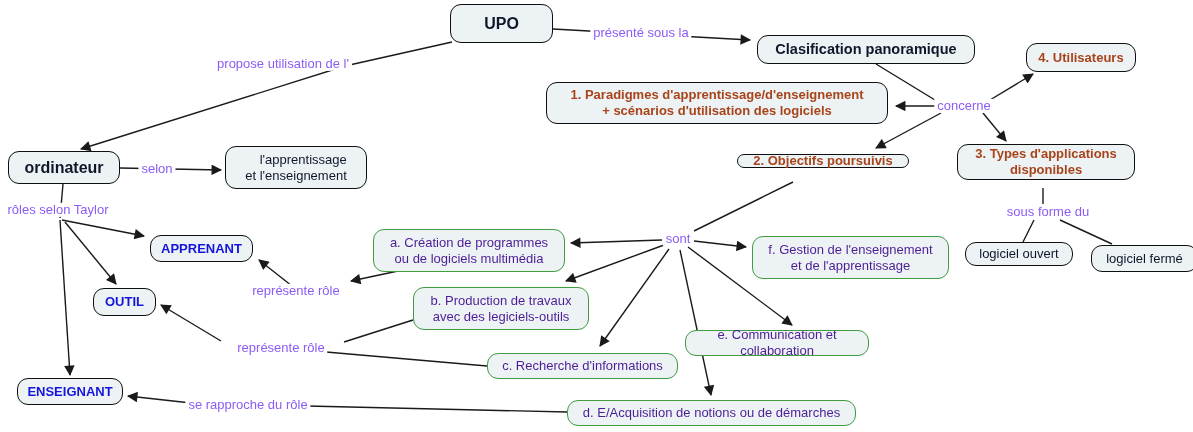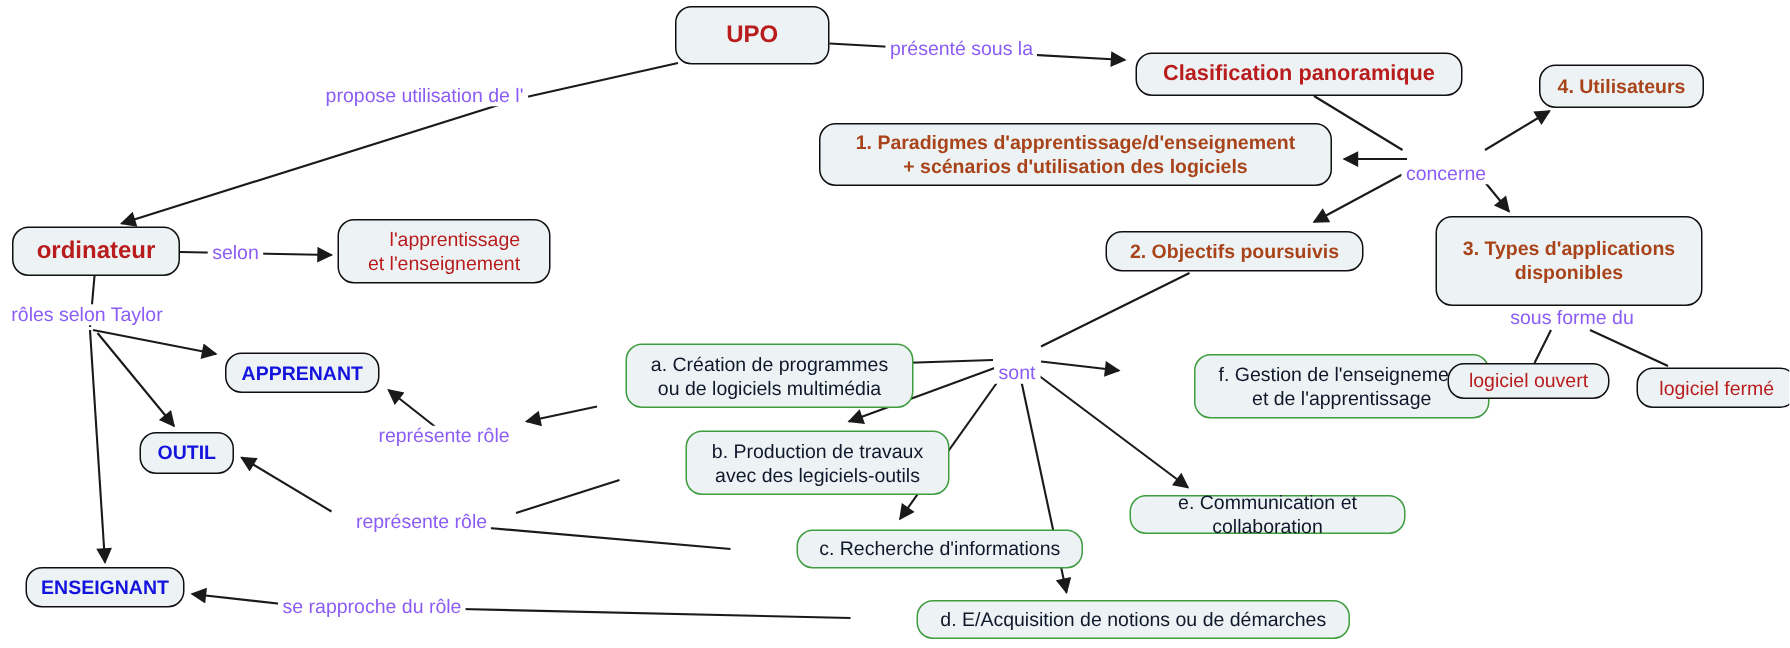--- a/index.html
+++ b/index.html
@@ -5,28 +5,28 @@
   html,body{margin:0;padding:0;background:#ffffff;}
   #canvas{
     position:relative;width:1193px;height:432px;background:#ffffff;
     font-family:"Liberation Sans", sans-serif;overflow:hidden;
   }
   #wires{position:absolute;left:0;top:0;width:1193px;height:432px;}
   .node{
     position:absolute;box-sizing:border-box;
     display:flex;align-items:center;justify-content:center;text-align:center;
     background:#edf3f5;border:1.4px solid #0f0f0f;border-radius:11px;
-    font-size:13px;color:#b91c1c;line-height:1.22;white-space:pre-line;
+    font-size:13px;color:#0f172a;line-height:1.22;white-space:pre-line;
     padding:2px 6px;
   }
   .node.big{font-size:16px;font-weight:bold;}
   .node.title{font-size:14.5px;font-weight:bold;}
   .node.brown{color:#a8431a;font-weight:bold;}
   .node.blue{color:#1414dd;font-weight:bold;}
-  .node.green{color:#0f172a;border-color:#3f9c3f;margin-left:44px;}
+  .node.green{color:#4c1d95;border-color:#3f9c3f;}
   .lbl{
     position:absolute;transform:translate(-50%,-50%);
     background:#ffffff;padding:0 3px;font-size:13px;color:#8b5cf6;
     white-space:nowrap;line-height:1.1;
   }
 </style>
 </head>
 <body>
 
 <div id="canvas">
@@ -78,45 +78,45 @@
       <line x1="567" y1="412" x2="307" y2="406"></line>
       <line x1="191" y1="403" x2="128" y2="396" marker-end="url(#arrow)"></line>
     </g>
   </svg>
 
   <div class="node big" style="left:450px;top:4px;width:103px;height:39px;">UPO</div>
   <div class="node title" style="left:757px;top:35px;width:218px;height:29px;">Clasification panoramique</div>
   <div class="node brown" style="left:1026px;top:43px;width:110px;height:29px;">4. Utilisateurs</div>
   <div class="node brown" style="left:546px;top:82px;width:342px;height:42px;">1. Paradigmes d'apprentissage/d'enseignement
 + scénarios d'utilisation des logiciels</div>
-  <div class="node brown" style="left:737px;top:154px;width:172px;height:27px;">2. Objectifs poursuivis</div>
-  <div class="node brown" style="left:957px;top:144px;width:178px;height:60px;">3. Types d'applications
+  <div class="node brown" style="left:737px;top:154px;width:172px;height:14px;">2. Objectifs poursuivis</div>
+  <div class="node brown" style="left:957px;top:144px;width:178px;height:36px;">3. Types d'applications
 disponibles</div>
   <div class="node big" style="left:8px;top:151px;width:112px;height:33px;">ordinateur</div>
   <div class="node" style="left:225px;top:146px;width:142px;height:43px;text-align:right;">l'apprentissage
 et l'enseignement</div>
   <div class="node blue" style="left:150px;top:235px;width:103px;height:27px;">APPRENANT</div>
   <div class="node blue" style="left:93px;top:288px;width:63px;height:28px;">OUTIL</div>
   <div class="node blue" style="left:17px;top:378px;width:106px;height:27px;">ENSEIGNANT</div>
   <div class="node green" style="left:373px;top:229px;width:192px;height:43px;">a. Création de programmes
 ou de logiciels multimédia</div>
   <div class="node green" style="left:413px;top:287px;width:176px;height:43px;">b. Production de travaux
 avec des legiciels-outils</div>
   <div class="node green" style="left:487px;top:353px;width:191px;height:26px;">c. Recherche d'informations</div>
   <div class="node green" style="left:567px;top:400px;width:289px;height:26px;">d. E/Acquisition de notions ou de démarches</div>
-  <div class="node green" style="left:709px;top:330px;width:184px;height:26px;">e. Communication et collaboration</div>
+  <div class="node green" style="left:685px;top:330px;width:184px;height:26px;">e. Communication et collaboration</div>
   <div class="node green" style="left:752px;top:236px;width:197px;height:43px;">f. Gestion de l'enseignement
 et de l'apprentissage</div>
   <div class="node" style="left:965px;top:242px;width:108px;height:24px;">logiciel ouvert</div>
   <div class="node" style="left:1091px;top:245px;width:107px;height:27px;">logiciel fermé</div>
 
   <div class="lbl" style="left:641px;top:33px;">présenté sous la</div>
   <div class="lbl" style="left:283px;top:64px;">propose utilisation de l'</div>
   <div class="lbl" style="left:157px;top:169px;">selon</div>
   <div class="lbl" style="left:58px;top:210px;">rôles selon Taylor</div>
-  <div class="lbl" style="left:964px;top:106px;margin-top:10px;">concerne</div>
-  <div class="lbl" style="left:678px;top:239px;margin-top:10px;">sont</div>
+  <div class="lbl" style="left:964px;top:106px;">concerne</div>
+  <div class="lbl" style="left:678px;top:239px;">sont</div>
   <div class="lbl" style="left:1048px;top:212px;">sous forme du</div>
   <div class="lbl" style="left:296px;top:291px;">représente rôle</div>
   <div class="lbl" style="left:281px;top:348px;">représente rôle</div>
   <div class="lbl" style="left:248px;top:405px;">se rapproche du rôle</div>
 
 </div>
 
 </body></html>

